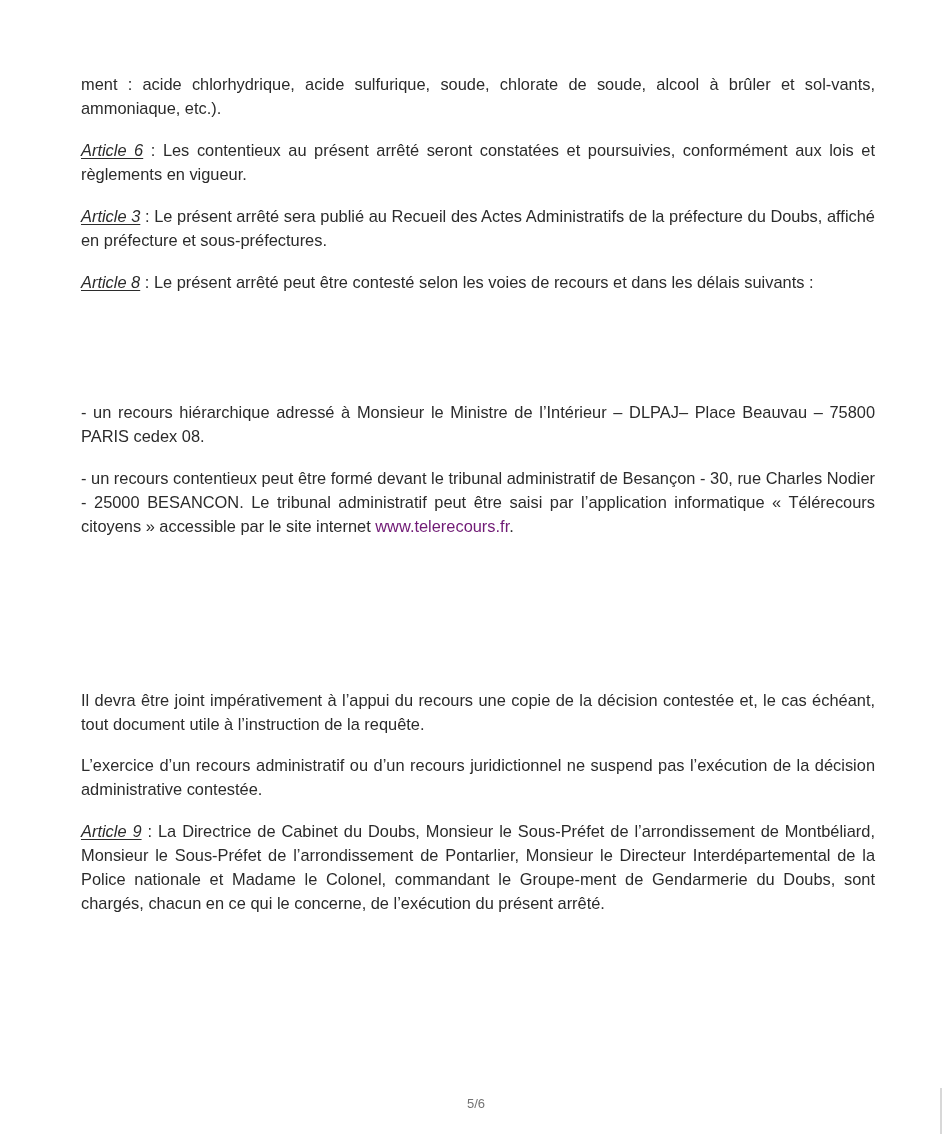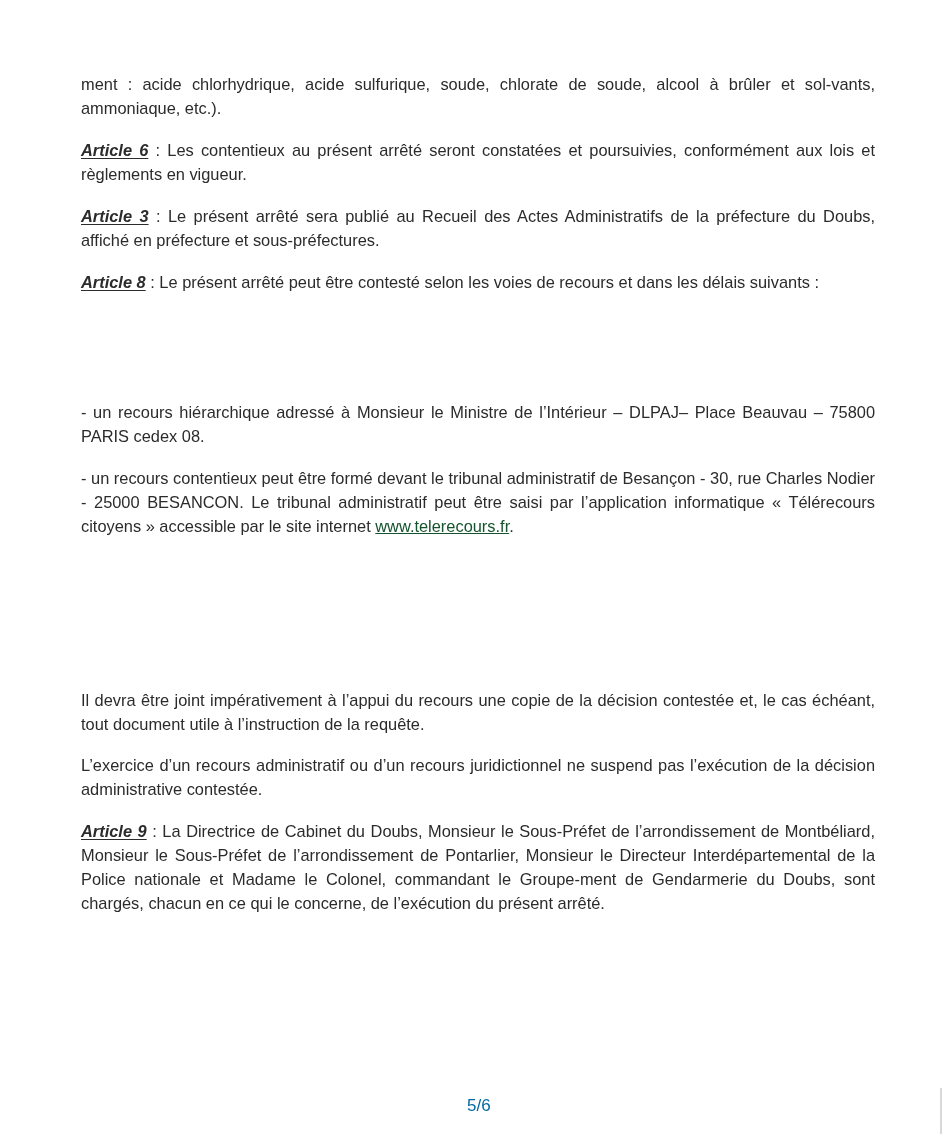--- a/index.html
+++ b/index.html
@@ -27,46 +27,45 @@
       left: 81px;
       width: 794px;
       font-size: 16.4px;
       line-height: 24px;
       text-align: justify;
       color: #2b2b2b;
       margin: 0;
     }
     .article-label {
       font-style: italic;
-      font-weight: bold;
+      font-weight: normal;
       text-decoration: underline;
       text-underline-offset: 2px;
     }
     .link {
-      text-decoration: underline;
-      color: #14532d;
+      color: #701a75;
     }
     .footer {
       position: absolute;
       left: 79px;
       top: 1007px;
       font-family: "Liberation Sans", sans-serif;
       font-size: 11.5px;
       line-height: 17px;
       color: #3a3a3a;
     }
     .footer-email {
       text-decoration: underline;
     }
     .page-number {
       position: absolute;
       left: 467px;
       top: 1058px;
-      font-size: 17px;
-      color: #0369a1;
+      font-size: 13px;
+      color: #737373;
     }
     .edge-line {
       position: absolute;
       left: 940px;
       top: 1050px;
       width: 2px;
       height: 84px;
       background: #d8d8d8;
     }
   </style>

